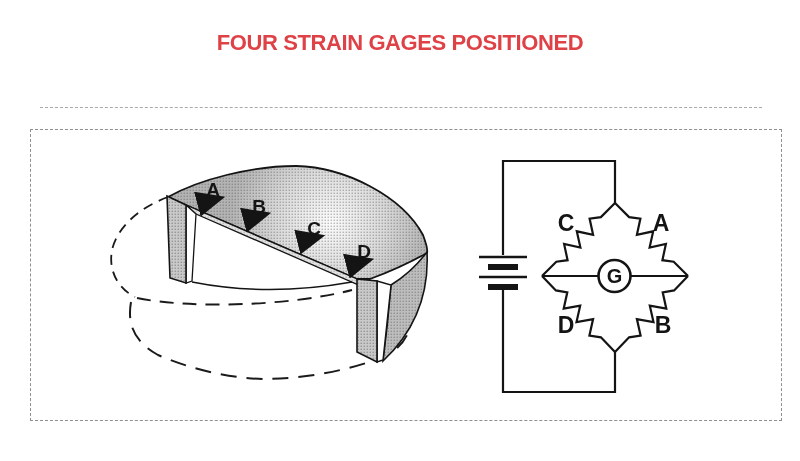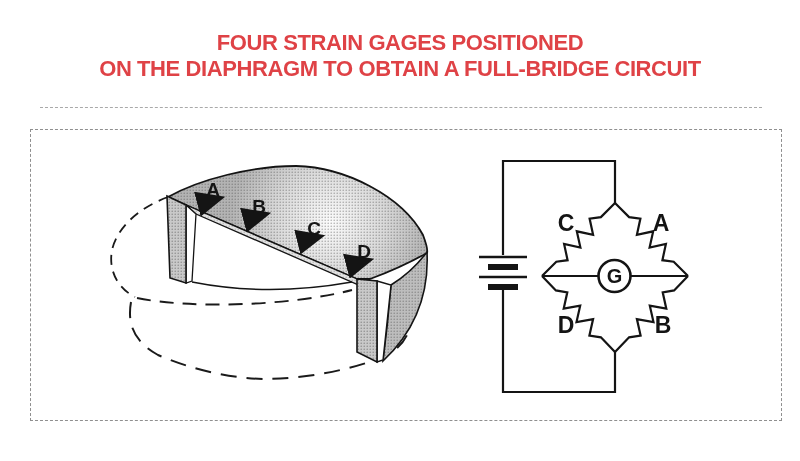--- a/index.html
+++ b/index.html
@@ -17,21 +17,20 @@
   .res-label{font-size:23px;font-weight:700;}
   .g-label{font-size:20px;font-weight:700;}
 </style>
 </head>
 <body>
 
 <div id="stage">
 
   <div id="title-block">
     <div>FOUR STRAIN GAGES POSITIONED</div>
-    <div>ON THE DIAPHRAGM TO OBTAIN A FULL-BRIDGE CIRCUIT</div>
   </div>
 
   <div id="separator"></div>
 
   <div id="figure-frame"></div>
 
   <svg id="figure-svg" viewBox="0 0 800 461">
     <defs>
       <pattern id="dots" width="3" height="3" patternUnits="userSpaceOnUse">
         <rect width="3" height="3" fill="none"></rect>

